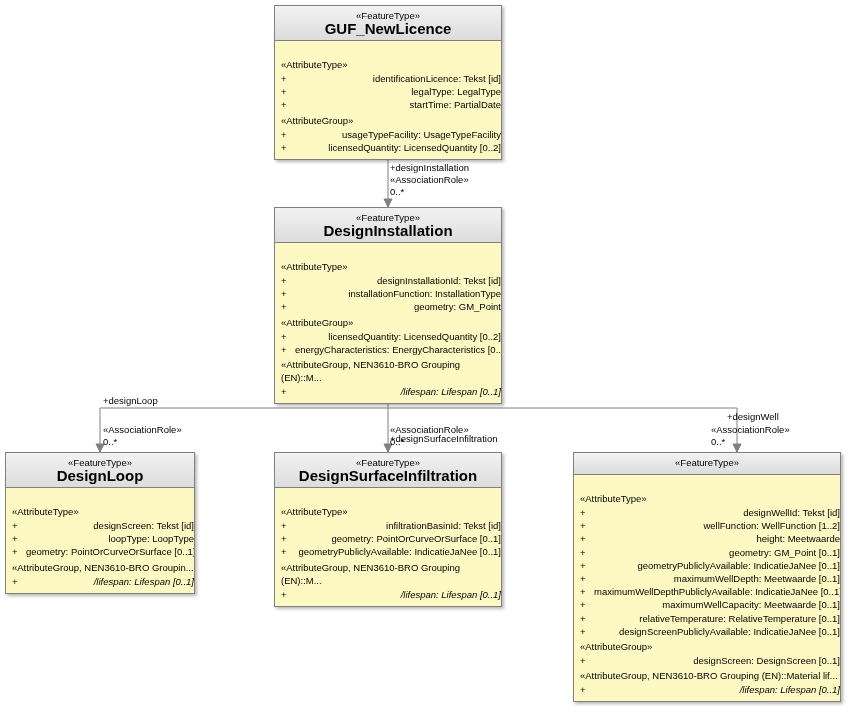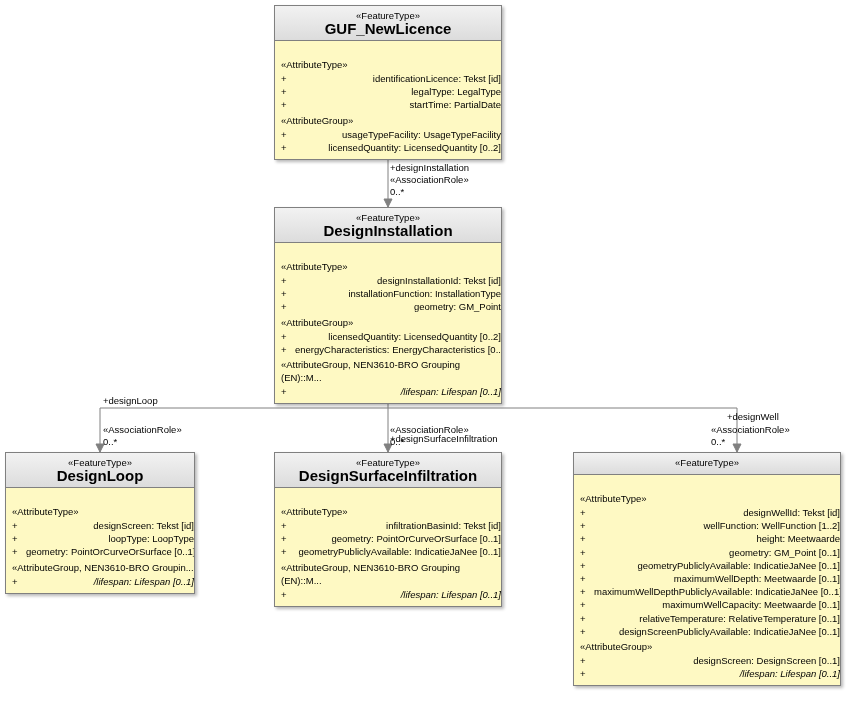--- a/index.html
+++ b/index.html
@@ -276,20 +276,21 @@
       </div>
       <div class="attr-row">
         <span class="attr-vis">+</span>
         <span class="attr-text">designScreenPubliclyAvailable: IndicatieJaNee [0..1]</span>
       </div>
       <div class="group-label">«AttributeGroup»</div>
       <div class="attr-row">
         <span class="attr-vis">+</span>
         <span class="attr-text">designScreen: DesignScreen [0..1]</span>
       </div>
+      <div class="group-label">«AttributeGroup, NEN3610-BRO Grouping (EN)::Material lif...</div>
       <div class="attr-row">
         <span class="attr-vis">+</span>
         <span class="attr-text italic">/lifespan: Lifespan [0..1]</span>
       </div>
     </div>
   </div>
 
   <div class="edge-label" style="left:390px; top:162px;">+designInstallation</div>
   <div class="edge-label" style="left:390px; top:174px;">«AssociationRole»</div>
   <div class="edge-label" style="left:390px; top:186px;">0..*</div>

